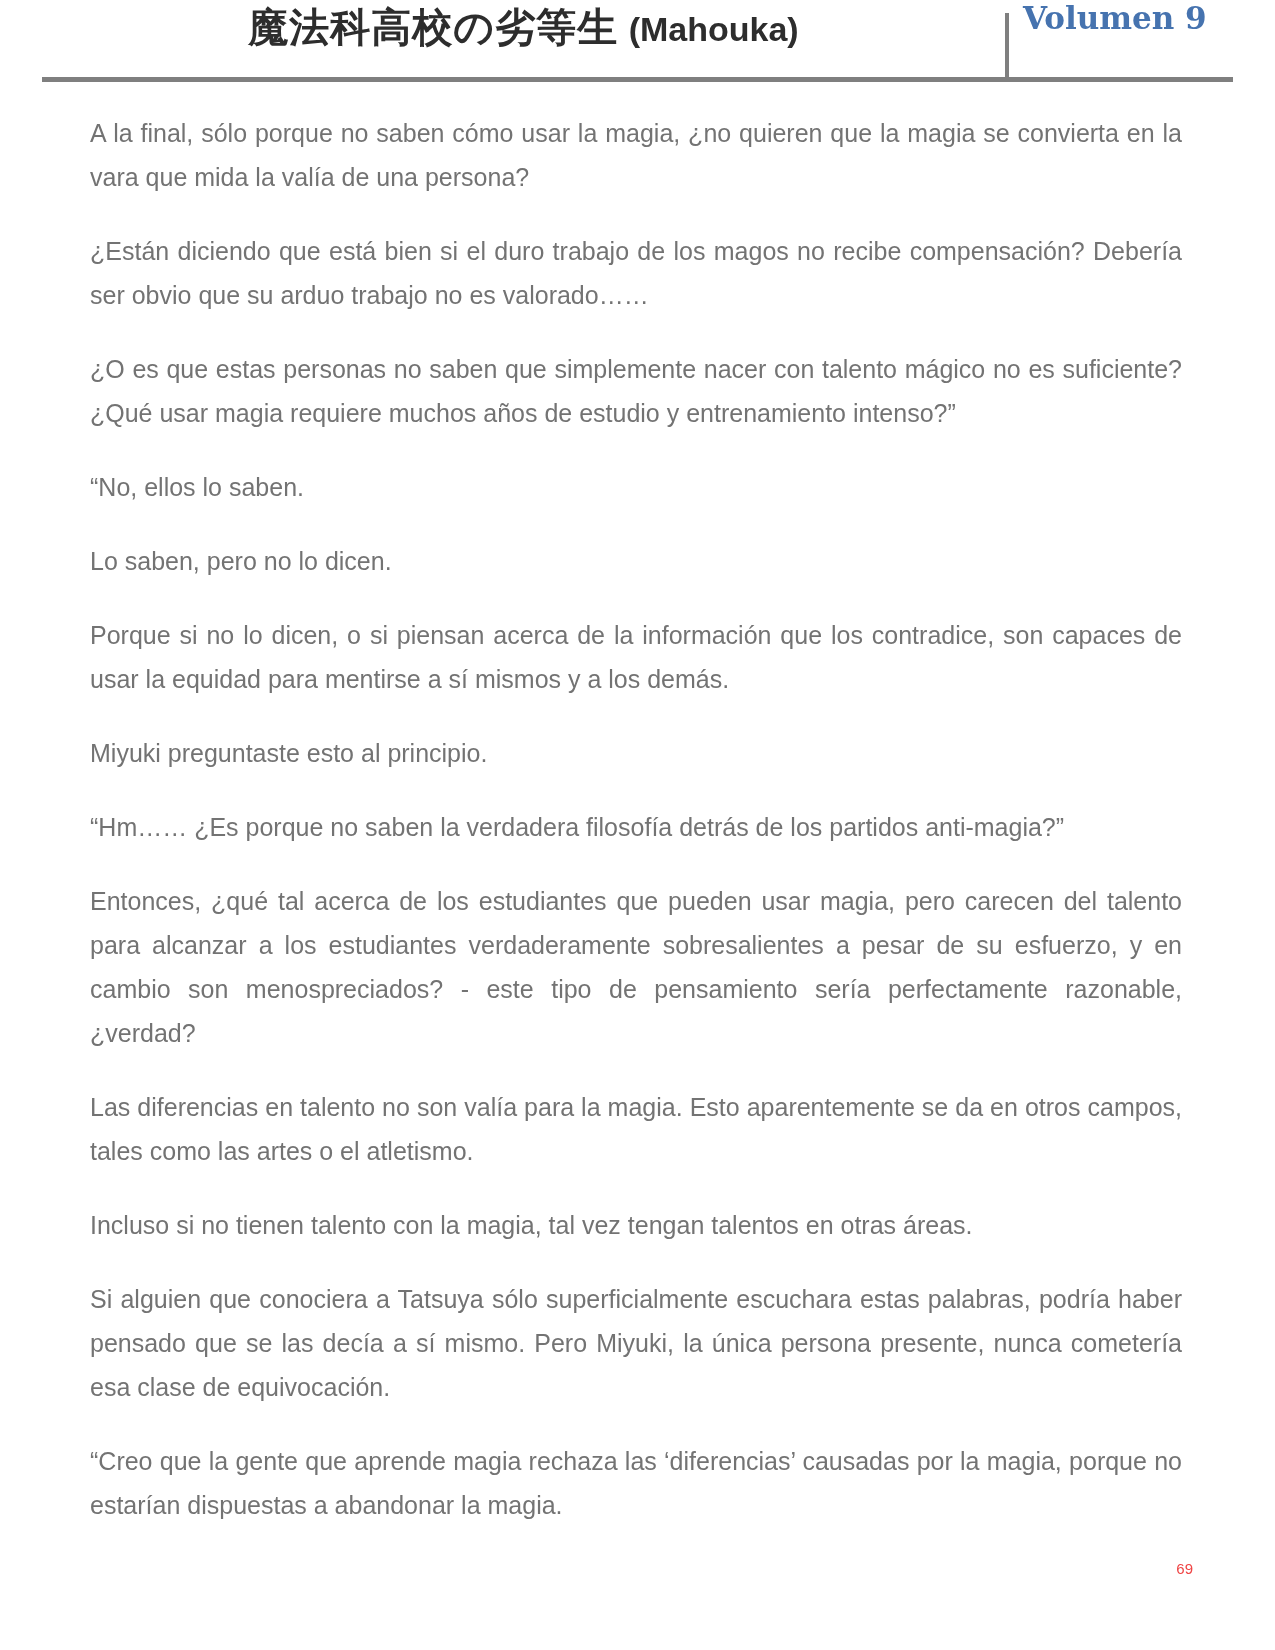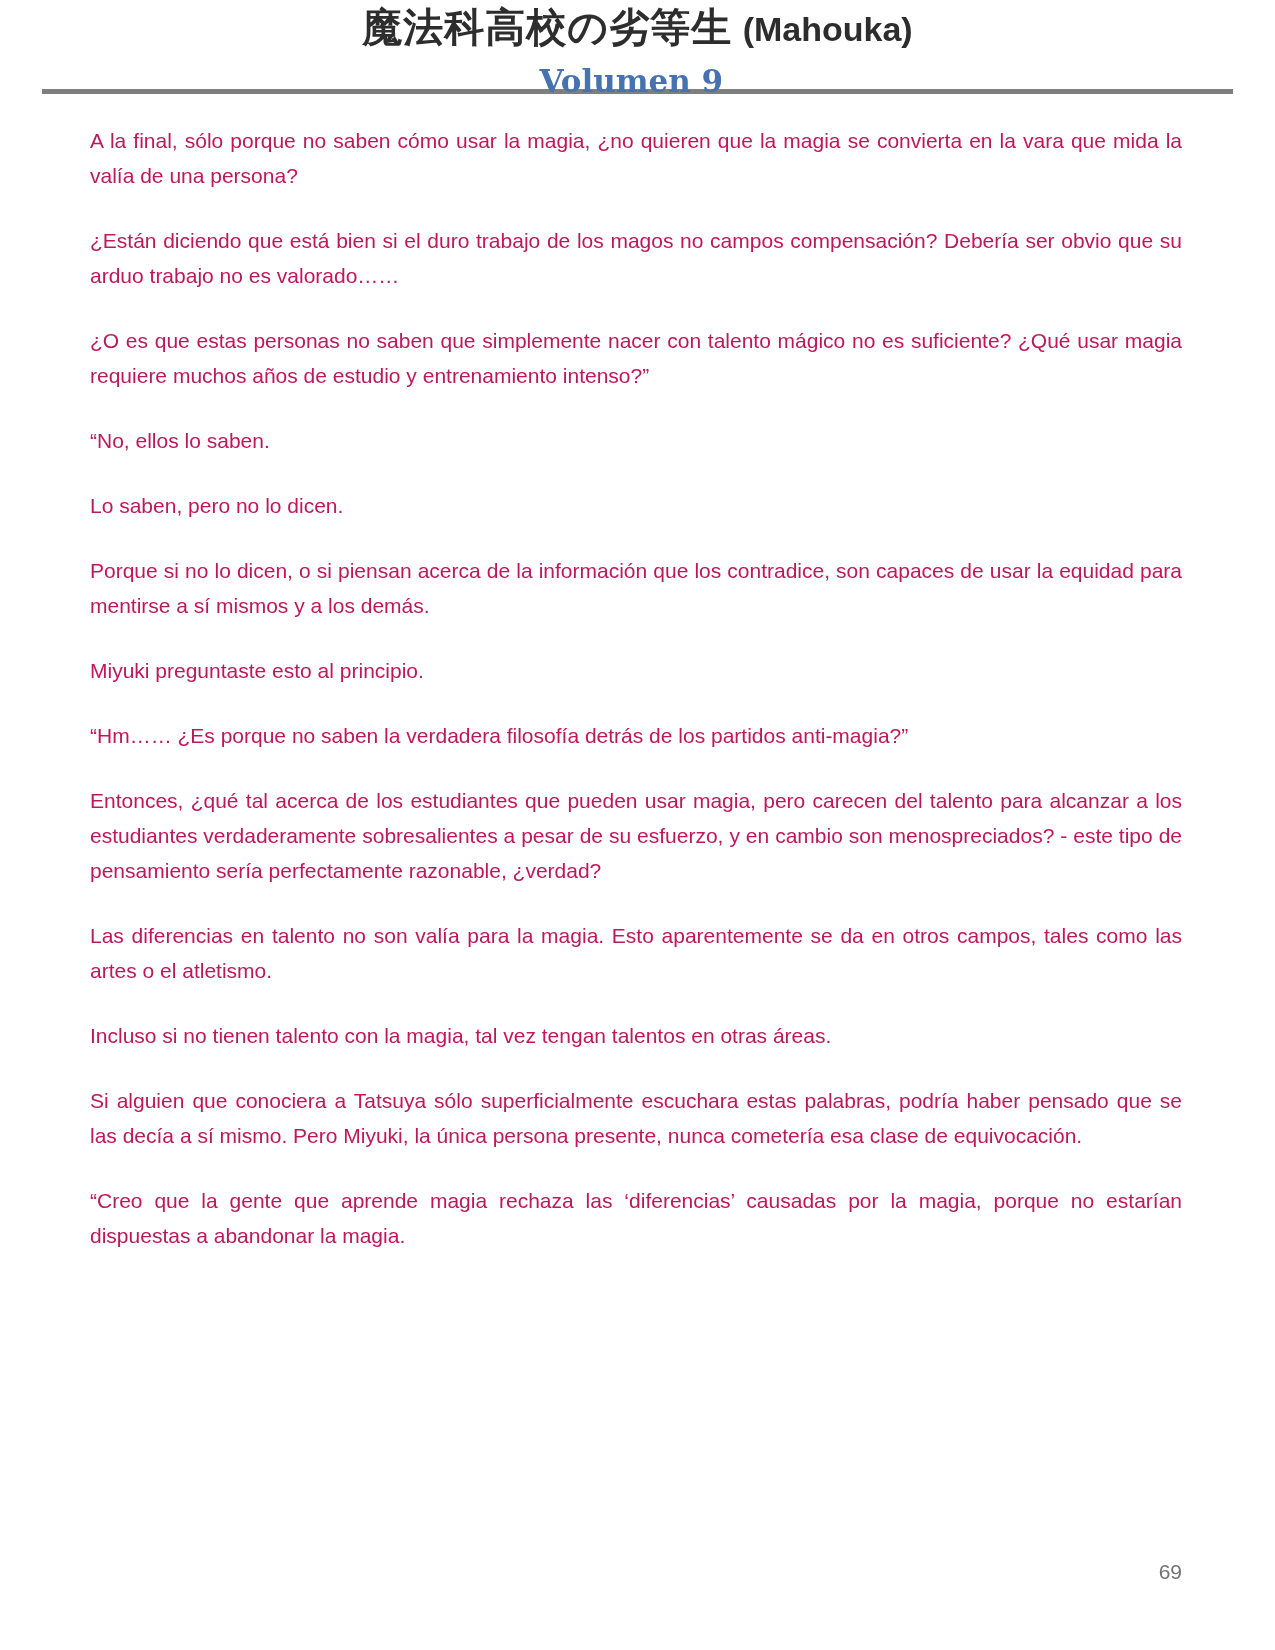--- a/index.html
+++ b/index.html
@@ -4,24 +4,23 @@
 <style>
   * { margin:0; padding:0; box-sizing:border-box; }
   html,body { background:#ffffff; }
   .page {
     width:1275px; height:1650px; position:relative;
     background:#ffffff; overflow:hidden;
     font-family:"Liberation Sans", sans-serif; color:#1c1c1c;
   }
   
   .header {
-    margin:0 42px; height:94px;
-    display:flex; align-items:center;
+    margin:0 42px; height:82px;
+    display:flex; align-items:flex-start;
     border-bottom:5px solid #7f7f7f;
-    flex-direction:column;
   }
   .header-title-cell {
     flex:1; text-align:center; padding-bottom:8px;
     white-space:nowrap;
   }
   .title-jp {
     font-family:"DejaVu Serif","Liberation Serif",serif;
     font-size:40px; font-weight:600; color:#2d2d2d;
     letter-spacing:1px;
   }
@@ -39,49 +38,49 @@
   }
   .volume-label {
     font-family:"DejaVu Serif","Liberation Serif",serif;
     font-size:31px; font-weight:700; color:#4673af;
   }
   
   .content {
     padding:29px 93px 0 90px;
   }
   .para {
-    font-size:21px; line-height:35px;
+    font-size:25px; line-height:44px;
     text-align:justify; margin-bottom:30px;
-    color:#be185d;
+    color:#737373;
   }
   
   .page-number {
-    position:absolute; top:1560px; right:93px;
-    font-size:21px; color:#737373;
+    position:absolute; top:1560px; right:82px;
+    font-size:15px; color:#ef4444;
   }
 </style>
 </head>
 <body>
 
 <div class="page">
 
   <div class="header">
     <div class="header-title-cell">
       <span class="title-jp">魔法科高校の劣等生</span>
       <span class="title-latin">(Mahouka)</span>
     </div>
     <div class="header-sep"></div>
     <div class="header-volume-cell">
       <span class="volume-label">Volumen 9</span>
     </div>
   </div>
 
   <div class="content">
       <p class="para">A la final, sólo porque no saben cómo usar la magia, ¿no quieren que la magia se convierta en la vara que mida la valía de una persona?</p>
-      <p class="para">¿Están diciendo que está bien si el duro trabajo de los magos no campos compensación? Debería ser obvio que su arduo trabajo no es valorado……</p>
+      <p class="para">¿Están diciendo que está bien si el duro trabajo de los magos no recibe compensación? Debería ser obvio que su arduo trabajo no es valorado……</p>
       <p class="para">¿O es que estas personas no saben que simplemente nacer con talento mágico no es suficiente? ¿Qué usar magia requiere muchos años de estudio y entrenamiento intenso?”</p>
       <p class="para">“No, ellos lo saben.</p>
       <p class="para">Lo saben, pero no lo dicen.</p>
       <p class="para">Porque si no lo dicen, o si piensan acerca de la información que los contradice, son capaces de usar la equidad para mentirse a sí mismos y a los demás.</p>
       <p class="para">Miyuki preguntaste esto al principio.</p>
       <p class="para">“Hm…… ¿Es porque no saben la verdadera filosofía detrás de los partidos anti-magia?”</p>
       <p class="para">Entonces, ¿qué tal acerca de los estudiantes que pueden usar magia, pero carecen del talento para alcanzar a los estudiantes verdaderamente sobresalientes a pesar de su esfuerzo, y en cambio son menospreciados? - este tipo de pensamiento sería perfectamente razonable, ¿verdad?</p>
       <p class="para">Las diferencias en talento no son valía para la magia. Esto aparentemente se da en otros campos, tales como las artes o el atletismo.</p>
       <p class="para">Incluso si no tienen talento con la magia, tal vez tengan talentos en otras áreas.</p>
       <p class="para">Si alguien que conociera a Tatsuya sólo superficialmente escuchara estas palabras, podría haber pensado que se las decía a sí mismo. Pero Miyuki, la única persona presente, nunca cometería esa clase de equivocación.</p>

